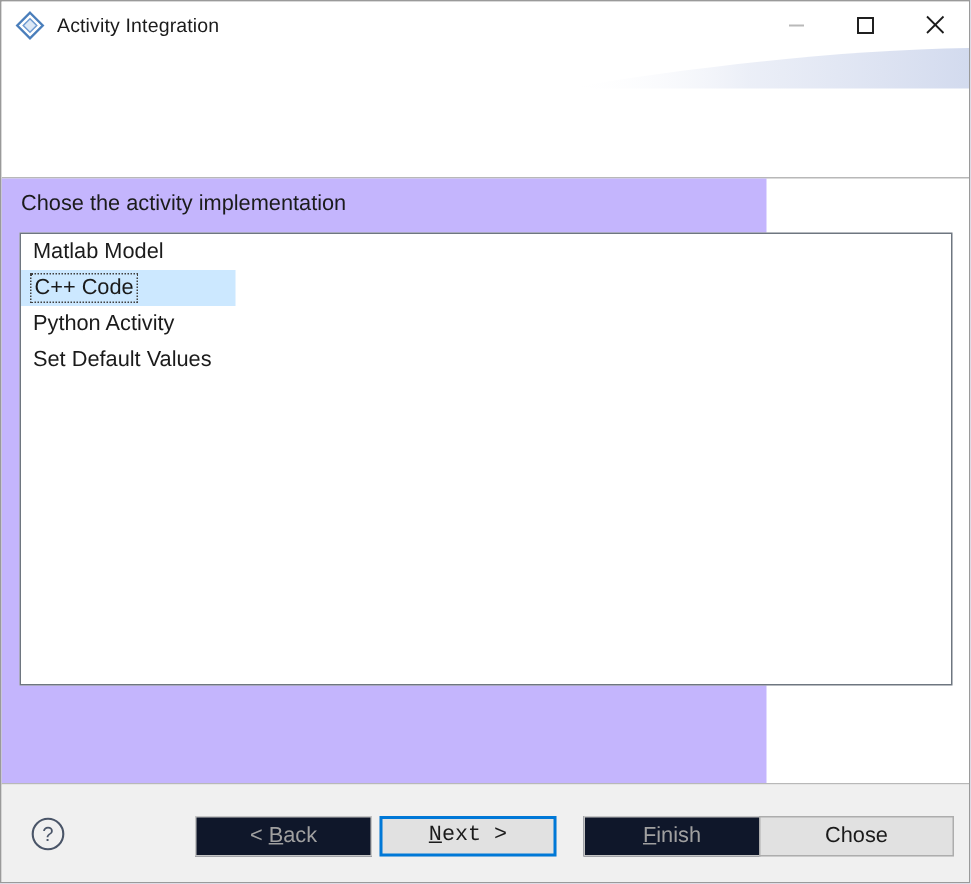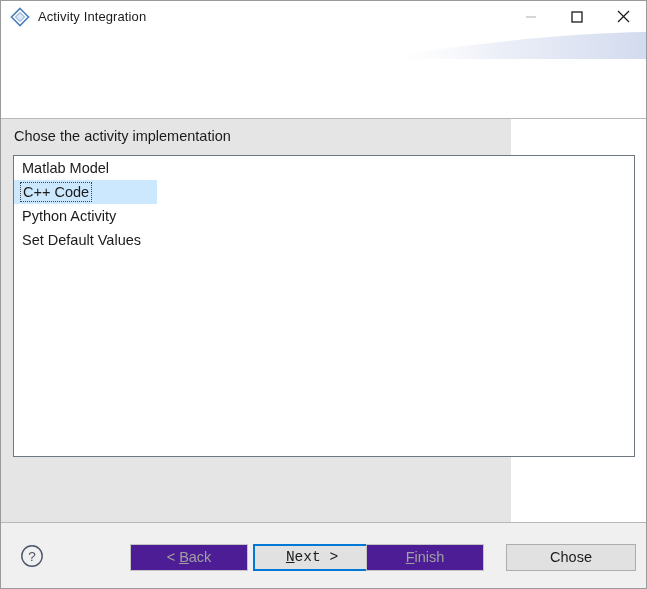--- a/index.html
+++ b/index.html
@@ -92,21 +92,21 @@
     height: 1px;
     background: #b8b8b8;
   }
 
   
   .content {
     position: absolute;
     left: 0; top: 118px;
     width: 510px;
     height: 403px;
-    background: #e5e5e5;
+    background: #c4b5fd;
   }
   .prompt-label {
     position: absolute;
     left: 13px;
     top: 9px;
     font-size: 14.5px;
     color: #1b1b1b;
     white-space: nowrap;
   }
   .listbox {
@@ -191,32 +191,32 @@
     border: 1px solid #adadad;
     color: #1b1b1b;
     padding: 0;
     text-align: center;
     line-height: 25px;
     cursor: default;
     white-space: nowrap;
   }
   .btn.disabled {
     color: #a0a0a0;
-    background: #4c1d95;
+    background: #0f172a;
     border-color: #c4c4c4;
   }
   .btn.default {
     border: 2px solid #0078d7;
     line-height: 23px;
   }
   .btn u { text-decoration: underline; }
 
   #btn-back   { left: 129px; width: 118px; }
   #btn-next   { left: 252px; width: 118px; font-family: Liberation Mono, monospace; }
-  #btn-finish { left: 365px; width: 118px; }
+  #btn-finish { left: 388px; width: 118px; }
   #btn-cancel { left: 505px; width: 130px; }
 </style>
 </head>
 <body>
 
 <div class="window">
 
   <div class="titlebar">
     <svg class="title-icon" viewBox="0 0 22 22">
       <polygon points="11,2.5 19.5,11 11,19.5 2.5,11" fill="#ffffff" stroke="#4a7ebb" stroke-width="1.6"></polygon>

